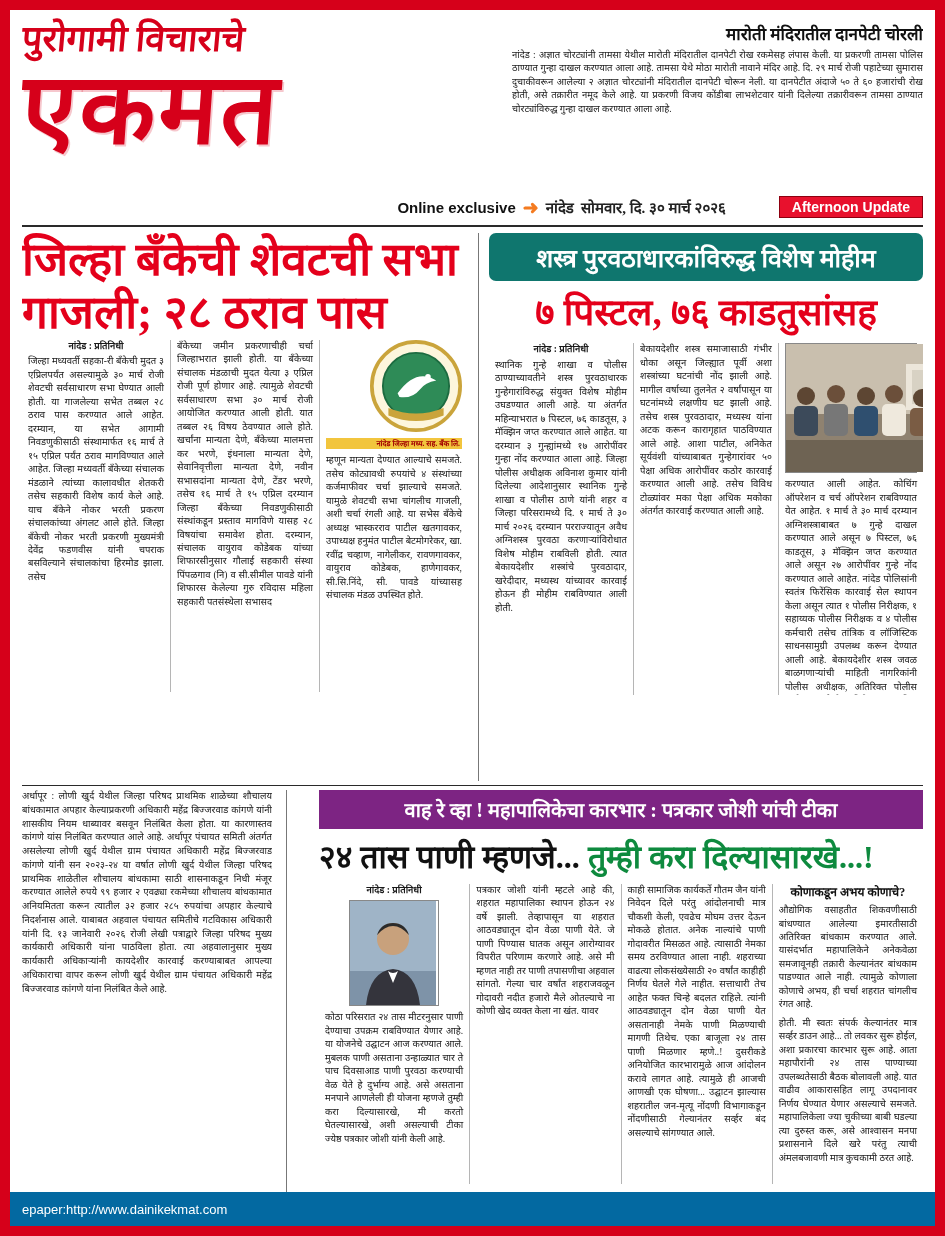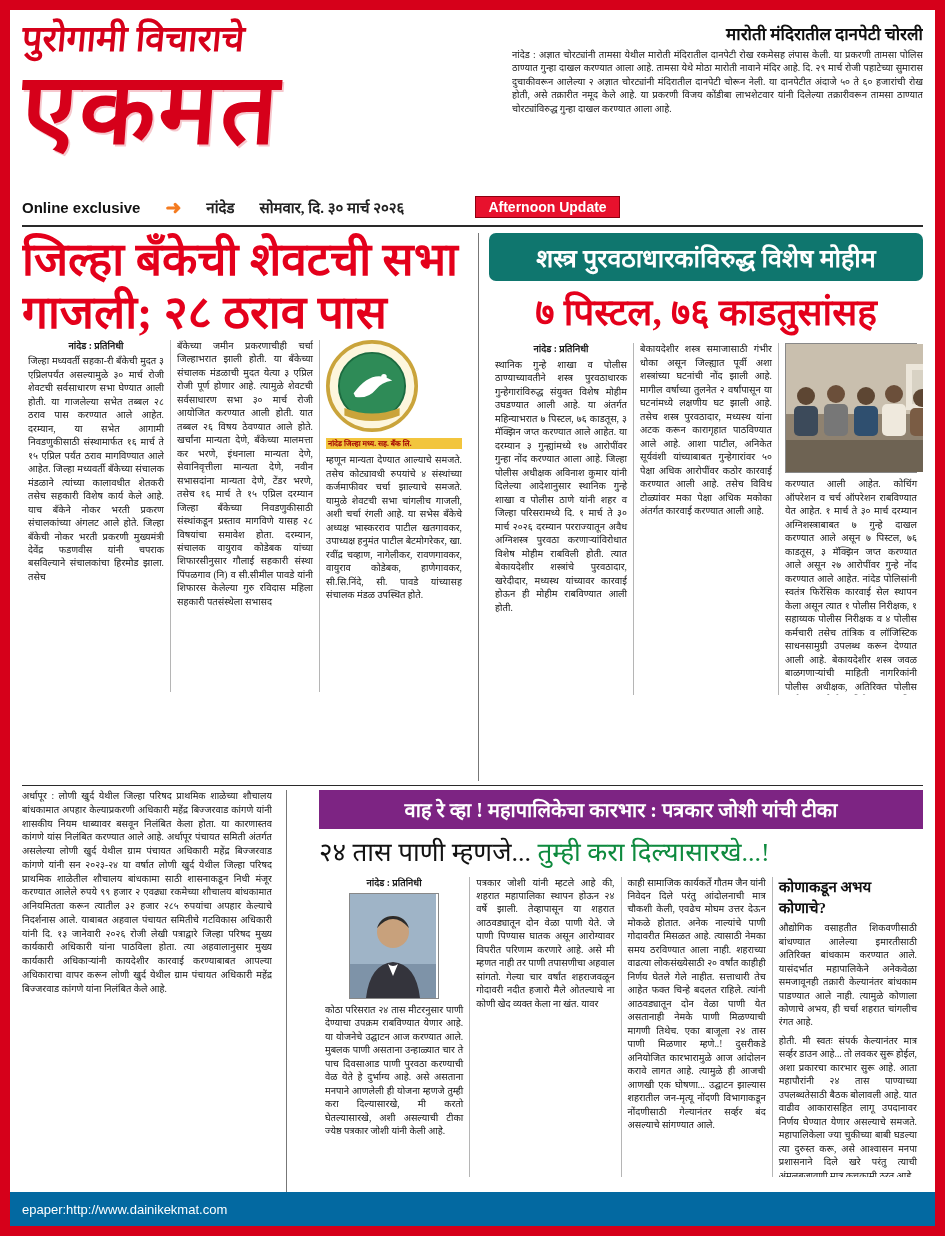--- a/index.html
+++ b/index.html
@@ -12,21 +12,21 @@
   .header{display:flex;justify-content:space-between;gap:20px;height:176px;overflow:hidden;}
   .masthead{flex:0 0 470px;padding-top:4px;}
   .tagline{color:#d6001a;font-weight:bold;font-size:36px;line-height:1.1;transform:skewX(-5deg);transform-origin:left;}
   .brand{color:#d6001a;font-weight:800;font-size:99px;line-height:1.02;letter-spacing:3px;
          transform:skewX(-4deg);transform-origin:left;text-shadow:2px 2px 0 rgba(214,0,26,.22);}
   .tr-article{flex:1;padding-top:6px;overflow:hidden;}
   .tr-article h3{margin:0 0 4px;font-size:17px;text-align:right;color:#111;}
   .tr-article .body{font-size:9.5px;line-height:1.42;text-align:justify;color:#222;}
 
   
-  .datebar{display:flex;align-items:center;height:30px;gap:25px;font-family:"Liberation Sans",sans-serif;}
+  .datebar{display:flex;align-items:center;height:30px;gap:7px;font-family:"Liberation Sans",sans-serif;justify-content:flex-end;}
   .online{font-weight:bold;font-size:15px;color:#111;}
   .arrow{color:#f47b20;font-size:19px;font-weight:bold;line-height:1;}
   .citydate{font-family:"Liberation Serif",serif;font-weight:bold;font-size:15px;color:#222;}
   .badge{margin-left:46px;background:#e8112d;border:1px solid #8e0010;color:#fff;
          font-weight:bold;font-size:14px;padding:2px 12px;}
   .hrule{border:none;border-top:2px solid #2a2a2a;margin:3px 0 6px;}
   .hrule.thin{border-top:1.5px solid #2a2a2a;margin:4px 0;}
 
   
   .mainrow{display:flex;gap:10px;height:548px;overflow:hidden;}
@@ -34,47 +34,47 @@
   .lead{flex:0 0 446px;overflow:hidden;}
   .lead-head{color:#e4001b;font-weight:800;font-size:46px;line-height:1.16;}
   .subhead{border:3px solid #7d2483;color:#7d2483;font-weight:bold;font-size:23px;
            text-align:center;padding:4px 2px;margin:10px 0 8px;}
   .cols{display:flex;overflow:hidden;font-size:9.5px;line-height:1.42;text-align:justify;}
   .cols .col{flex:1;padding:0 6px;overflow:hidden;}
   .cols .col + .col{border-left:1px solid #b5b5b5;}
   .lead .cols{height:352px;}
   .dl{font-weight:bold;text-align:center;display:block;margin-bottom:2px;}
 
-  .logo-wrap{text-align:left;margin:0 0 5px;}
+  .logo-wrap{text-align:right;margin:0 0 5px;}
   .logo-cap{display:block;background:#f2c53d;color:#a30000;font-weight:bold;font-size:7.5px;
             padding:1px 2px;margin-top:2px;line-height:1.2;}
 
   
   .weapons{flex:1;overflow:hidden;}
   .kicker{background:#0f766e;color:#fff;font-weight:bold;font-size:25px;text-align:center;
           padding:7px 4px;border-radius:7px;}
   .w-head{color:#e4001b;font-weight:800;font-size:37px;line-height:1.28;text-align:center;margin:8px 0 7px;}
   .weapons .cols{height:352px;}
   .photo-col{flex:0 0 212px;}
   .photo-frame{border:1px solid #888;margin-bottom:5px;line-height:0;}
 
   
   .bottomrow{display:flex;gap:10px;height:402px;overflow:hidden;margin-top:2px;}
   .susp{flex:0 0 250px;overflow:hidden;padding-right:4px;}
   .susp h2{margin:2px 0 8px;font-size:19.5px;line-height:1.3;color:#111;}
   .susp .body{font-size:9.5px;line-height:1.45;text-align:justify;height:330px;overflow:hidden;}
 
   .water{flex:1;overflow:hidden;margin-left:22px;}
   .banner{background:#7d2483;color:#fff;font-weight:bold;font-size:20px;text-align:center;padding:6px 4px;}
-  .w2-head{font-weight:400;font-size:26px;line-height:1.25;margin:8px 0 7px;}
+  .w2-head{font-weight:700;font-size:32px;line-height:1.25;margin:8px 0 7px;}
   .w2-head .blk{color:#111;}
   .w2-head .grn{color:#0e8a3e;}
   .water .cols{height:300px;}
   .portrait-frame{border:1px solid #888;line-height:0;margin:3px auto 5px;width:88px;}
-  .subhd{font-weight:bold;font-size:15px;text-align:left;margin:0 0 3px;color:#111;}
+  .subhd{font-weight:bold;font-size:12px;text-align:center;margin:0 0 3px;color:#111;}
   .para{margin:0 0 5px;}
 
   
   .footer{position:absolute;left:0;right:0;bottom:0;height:34px;background:#0369a1;color:#fff;
           font-family:"Liberation Sans",sans-serif;font-size:13px;display:flex;align-items:center;
           padding-left:12px;}
   .footer a{color:#fff;text-decoration:none;}
 </style>
 </head>
 <body>

